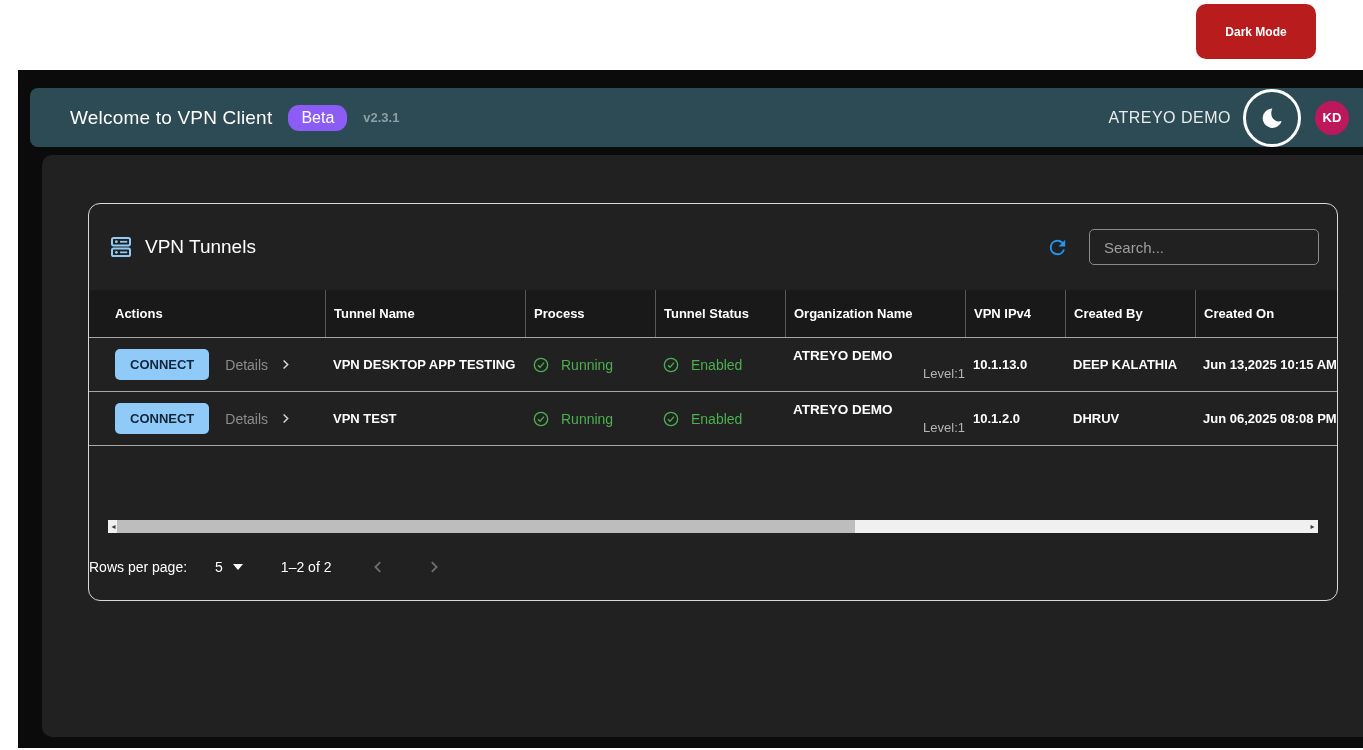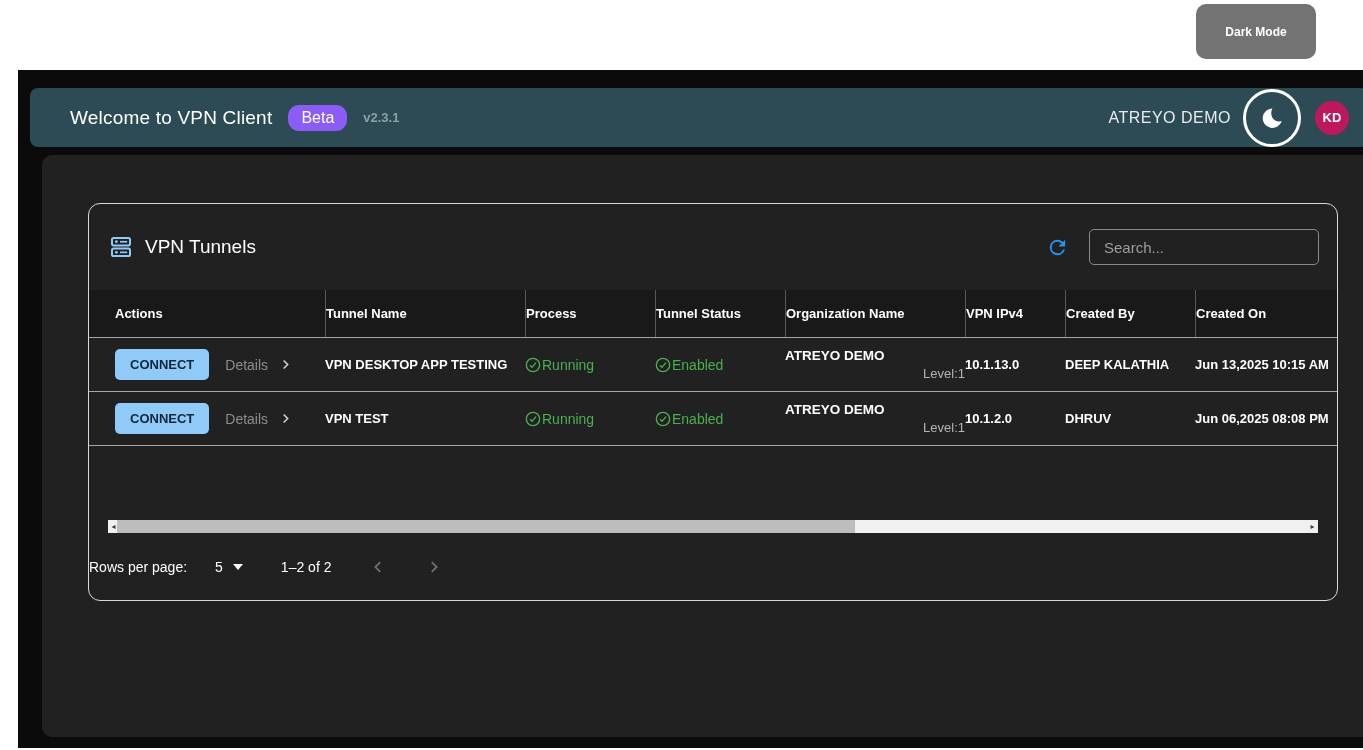--- a/index.html
+++ b/index.html
@@ -4,21 +4,21 @@
 <style>
   * { margin:0; padding:0; box-sizing:border-box; }
   html,body { width:1363px; height:750px; }
   body {
     position:relative; background:#ffffff; overflow:hidden;
     font-family:"Liberation Sans", sans-serif;
   }
 
   
   .tooltip { position:absolute; left:1196px; top:4px; width:120px; height:55px;
-    background:#737373; border-radius:10px; display:flex; align-items:center; justify-content:center;
+    background:#b91c1c; border-radius:10px; display:flex; align-items:center; justify-content:center;
     color:#fff; font-size:12px; font-weight:bold; }
 
   
   .app { position:absolute; left:0; top:70px; width:1363px; height:678px; background:#0b0b0b;margin-left:18px; }
 
   
   .topbar { position:absolute; left:12px; top:18px; width:1339px; height:59px;
     background:#2c4b54; border-radius:8px; display:flex; align-items:center;
     padding:0 20px 0 40px; overflow:visible; }
   .topbar-title { color:#ffffff; font-size:19px; letter-spacing:.2px; }
@@ -48,34 +48,34 @@
   .search { width:230px; height:36px; border:1px solid #8a8a8a; border-radius:5px;
     background:transparent; color:#cfcfcf; font-size:15px; padding:0 14px; margin-left:20px;
     font-family:inherit; outline:none; }
   .search::placeholder { color:#9e9e9e; }
 
   
   .tbl-viewport { overflow:hidden; width:1248px; }
   .tbl { width:1326px; }
   .tr { display:flex; align-items:center; height:54px; border-bottom:1px solid #a6a6a6; }
   .tr.head { height:48px; background:#191919; }
-  .td { flex:none; color:#fff; font-size:13px; font-weight:bold; }
+  .td { flex:none; padding-left:8px; color:#fff; font-size:13px; font-weight:bold; }
   .head .td { height:100%; display:flex; align-items:center; border-left:1px solid #585858; }
   .head .td.c0 { border-left:none; }
   .c0{width:236px; padding-left:26px;} .c1{width:200px;} .c2{width:130px;}
   .c3{width:130px;} .c4{width:180px;} .c5{width:100px;} .c6{width:130px;} .c7{width:220px;}
 
   .actions-cell { display:flex; align-items:center; }
   .btn-connect { background:#90caf9; color:#12263a; border:none; border-radius:5px;
     font-weight:bold; font-size:13px; padding:8px 15px; font-family:inherit; cursor:pointer; }
   .details-link { display:flex; align-items:center; margin-left:16px; cursor:pointer; }
   .details-label { color:#8c8c8c; font-size:14px; font-weight:normal; }
   .details-link svg { margin-left:10px; }
 
-  .status { display:flex; align-items:center; gap:1px; color:#4caf50;
+  .status { display:flex; align-items:center; gap:12px; color:#4caf50;
     font-weight:normal; font-size:14px; }
 
   .org-name { color:#fff; font-weight:bold; font-size:13.5px; }
   .org-level { color:#b5b5b5; font-weight:normal; font-size:13px; margin-top:3px;text-align:right; }
 
   .spacer-rows { height:74px; }
 
   
   .scrollbar { margin:0 19px; height:13px; background:#f0f0f0; position:relative; }
   .sb-thumb { position:absolute; left:9px; top:0; width:738px; height:13px; background:#bdbdbd; cursor:pointer; }

